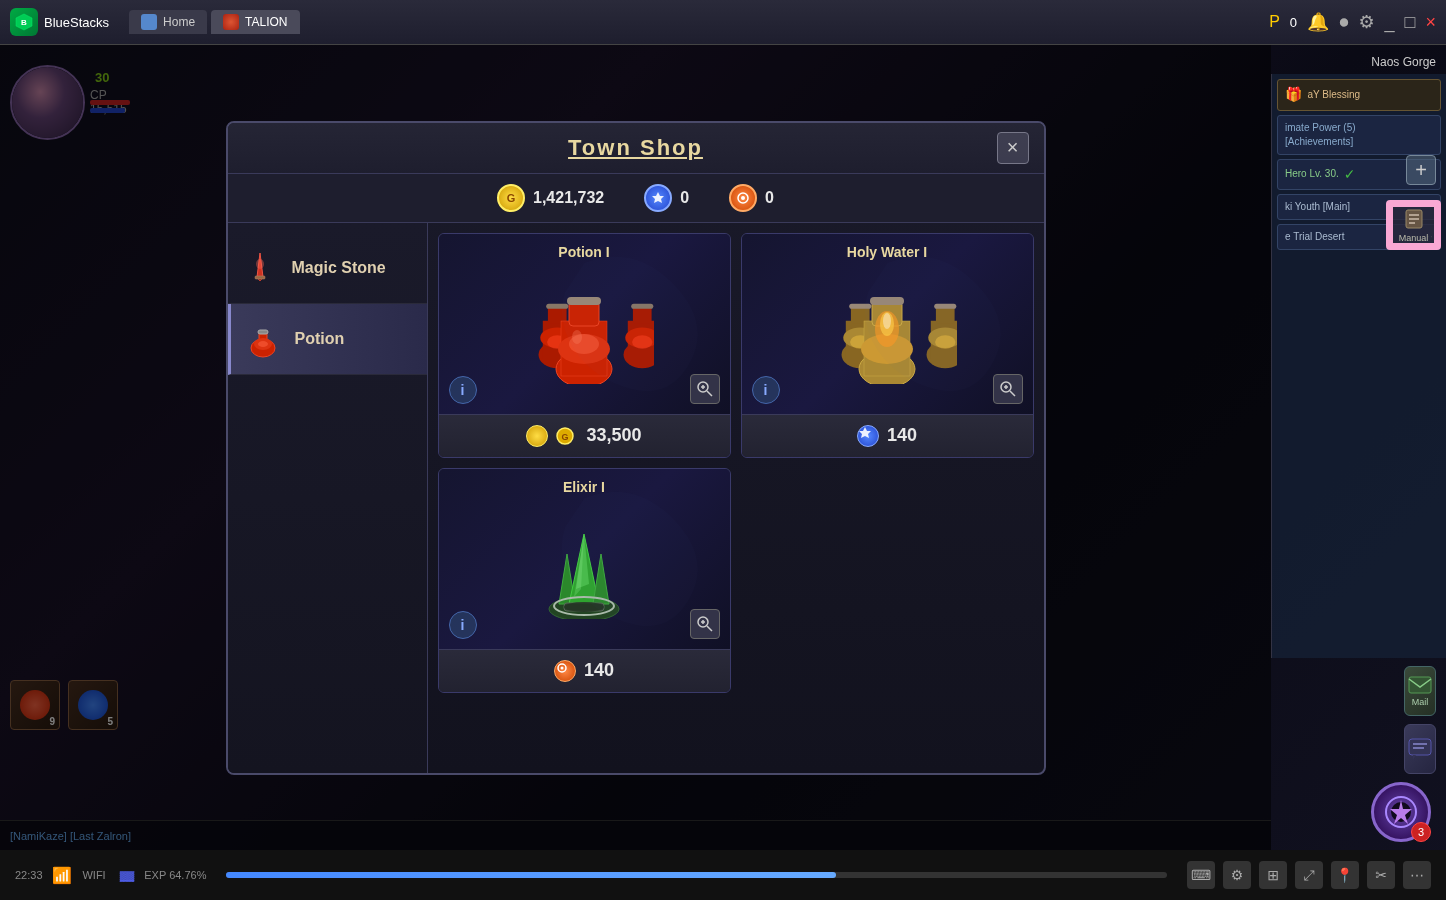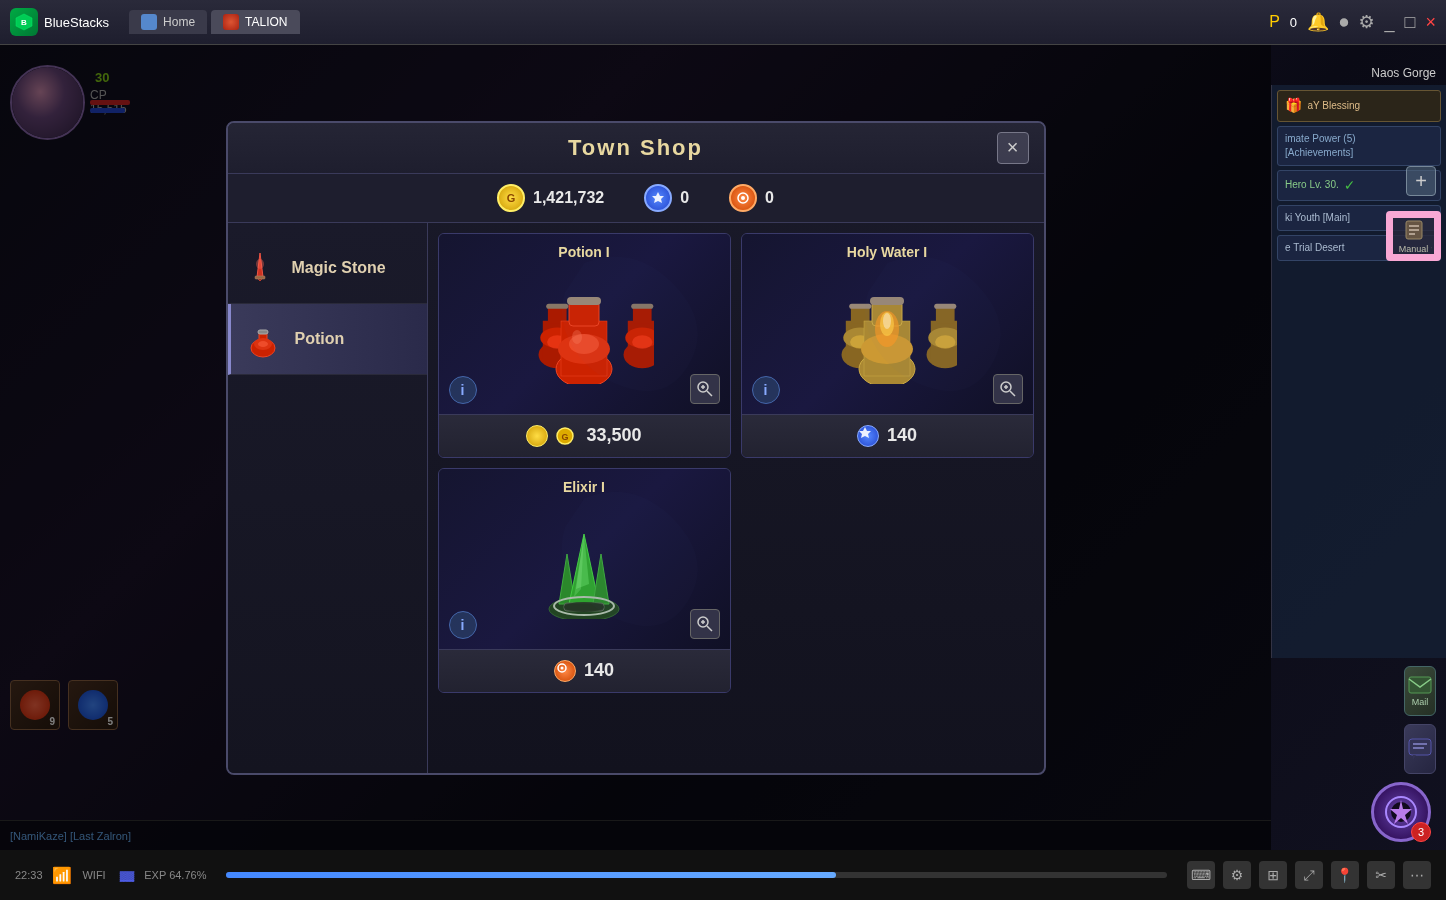--- a/index.html
+++ b/index.html
@@ -218,21 +218,21 @@
       right: 4px;
       color: #fff;
       font-size: 10px;
       font-weight: bold;
     }
 
     
     .game-right {
       position: absolute;
       right: 0;
-      top: 56px;
+      top: 45px;
       width: 175px;
       bottom: 50px;
       z-index: 20;
       display: flex;
       flex-direction: column;
     }
 
     .location-label {
       color: #ccc;
       font-size: 12px;
@@ -409,20 +409,21 @@
       text-align: center;
       border-bottom: 1px solid #3a3a5a;
       position: relative;
     }
 
     .modal-title {
       color: #e8d8a0;
       font-size: 22px;
       font-weight: bold;
       letter-spacing: 2px;
+      text-decoration: underline;
     }
 
     .modal-close {
       position: absolute;
       right: 15px;
       top: 50%;
       transform: translateY(-50%);
       width: 32px;
       height: 32px;
       background: rgba(80,80,100,0.6);

